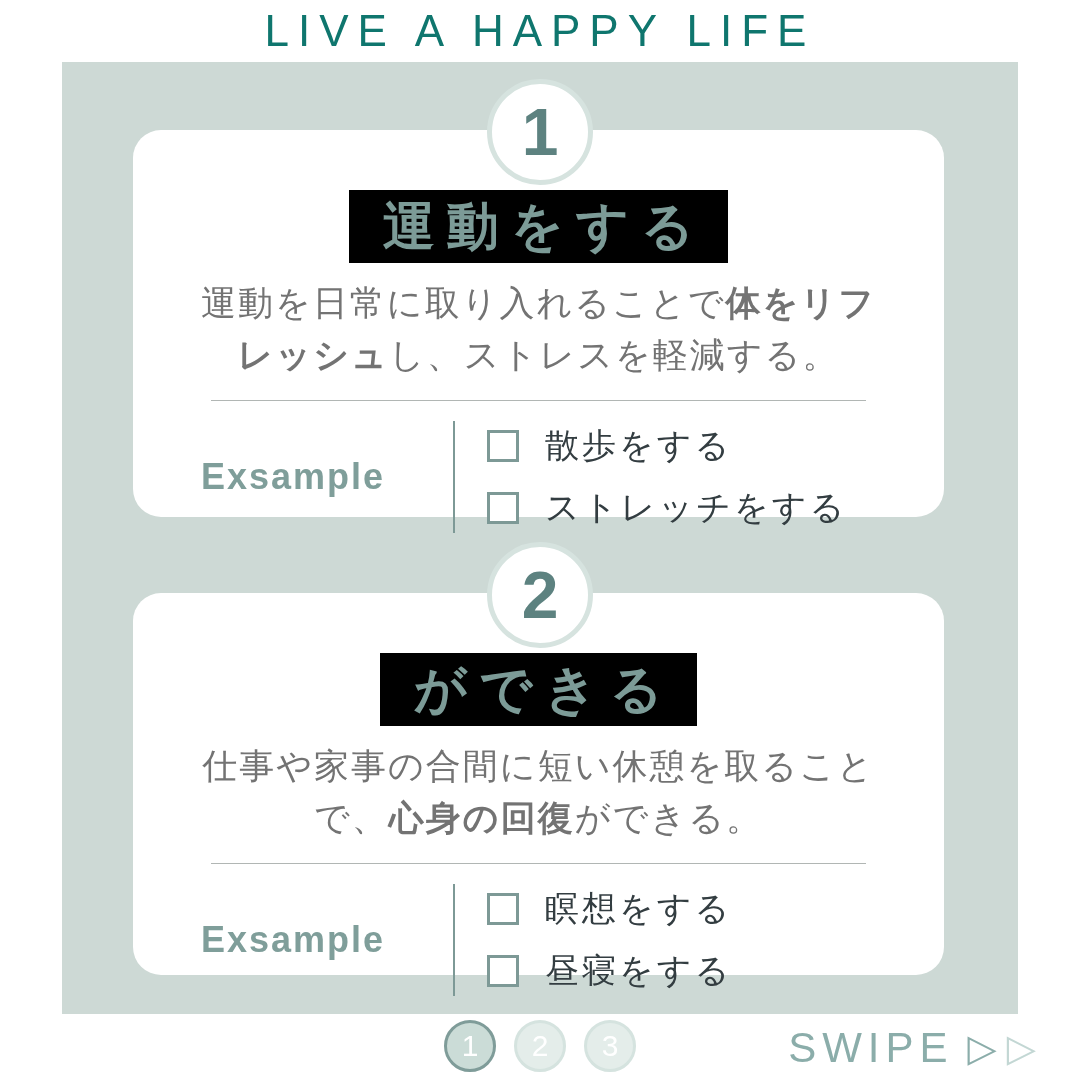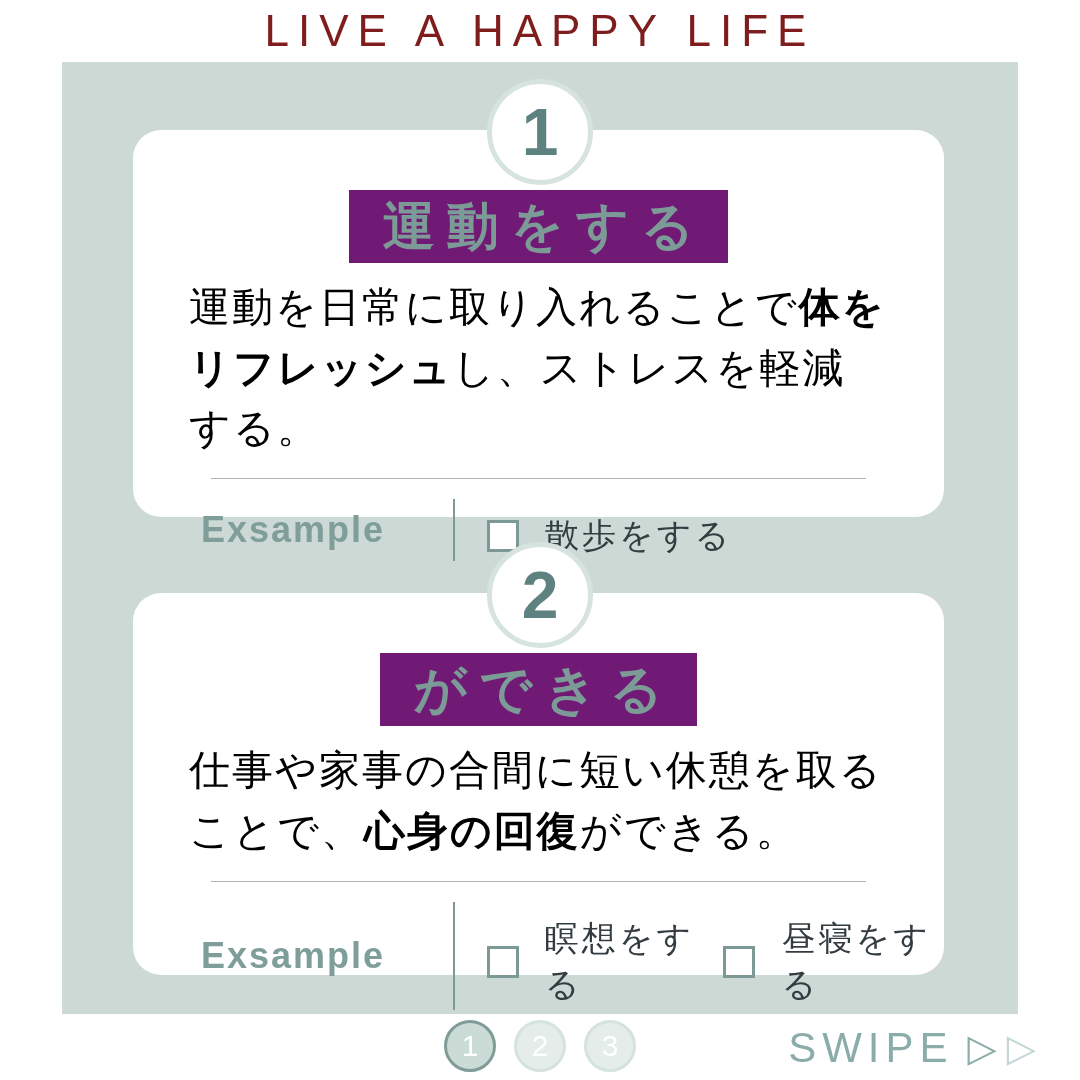--- a/index.html
+++ b/index.html
@@ -5,21 +5,21 @@
   html,body{margin:0;padding:0;}
   body{
     width:1080px;height:1080px;position:relative;background:#ffffff;
     font-family:"Liberation Sans","DejaVu Sans",sans-serif;
     overflow:hidden;
   }
   
   .top-header{
     position:absolute;top:0;left:0;width:1080px;height:62px;
     display:flex;align-items:center;justify-content:center;
-    color:#7f1d1d;font-size:44px;font-weight:300;
+    color:#0f766e;font-size:44px;font-weight:300;
     letter-spacing:9px;white-space:nowrap;
   }
   
   .sage-panel{
     position:absolute;left:62px;top:62px;width:956px;height:952px;
     background:#cdd9d5;
   }
   
   .card{
     position:absolute;left:133px;width:811px;background:#ffffff;
@@ -31,39 +31,39 @@
     position:absolute;left:487px;width:96px;height:96px;border-radius:50%;
     background:#ffffff;border:5px solid #d6e3df;box-sizing:content-box;
     display:flex;align-items:center;justify-content:center;
     color:#5d8280;font-size:66px;font-weight:600;line-height:1;
     z-index:3;
   }
   .num-circle-1{top:79px;}
   .num-circle-2{top:542px;}
   .card-title-wrap{text-align:center;margin-top:60px;}
   .card-title{
-    display:inline-block;background:#701a75;color:#7c9b97;
+    display:inline-block;background:#000000;color:#7c9b97;
     font-size:52px;font-weight:600;letter-spacing:12px;
     padding:6px 22px 6px 34px;line-height:1.18;
   }
   .card-body{
-    margin:14px 56px 0;color:#000000;
-    font-size:41px;line-height:1.47;letter-spacing:2px;font-weight:400;
+    margin:14px 56px 0;text-align:center;color:#737373;
+    font-size:35px;line-height:1.47;letter-spacing:2px;font-weight:400;
   }
   .card-body b{font-weight:700;}
   .divider{border:none;border-top:1px solid #b1b6b4;margin:20px 78px 0;}
   .example-row{display:flex;align-items:stretch;margin-top:18px;}
   .example-label{
     flex:0 0 320px;display:flex;align-items:center;justify-content:center;
     color:#7f9e9a;font-size:36px;font-weight:700;letter-spacing:2px;
   }
   .vline{width:2px;background:#7d9996;margin:2px 0;}
   .check-list{
-    display:flex;flex-direction:row;justify-content:center;
-    gap:16px;margin-left:32px;padding:4px 0;margin-top:12px;
+    display:flex;flex-direction:column;justify-content:center;
+    gap:16px;margin-left:32px;padding:4px 0;
   }
   .check-item{display:flex;align-items:center;}
   .checkbox{
     width:26px;height:26px;border:3px solid #7d9996;background:#ffffff;
     margin-right:26px;flex:0 0 auto;
   }
   .check-text{color:#333d41;font-size:34px;letter-spacing:3px;}
   
   .pagination{
     position:absolute;left:0;top:1020px;width:1080px;height:52px;
@@ -107,20 +107,24 @@
   <div class="card-body"><span>運動を日常に取り入れることで</span><b>体をリフレッシュ</b><span>し、ストレスを軽減する。</span></div>
   <hr class="divider">
   <div class="example-row">
     <div class="example-label">Exsample</div>
     <div class="vline"></div>
     <div class="check-list">
       <div class="check-item">
         <span class="checkbox"></span>
         <span class="check-text">散歩をする</span>
       </div>
+      <div class="check-item">
+        <span class="checkbox"></span>
+        <span class="check-text">ストレッチをする</span>
+      </div>
     </div>
   </div>
 </div>
 
 <div class="card card-2">
   <div class="card-title-wrap">
     <span class="card-title">ができる</span>
   </div>
   <div class="card-body"><span>仕事や家事の合間に短い休憩を取ることで、</span><b>心身の回復</b><span>ができる。</span></div>
   <hr class="divider">

